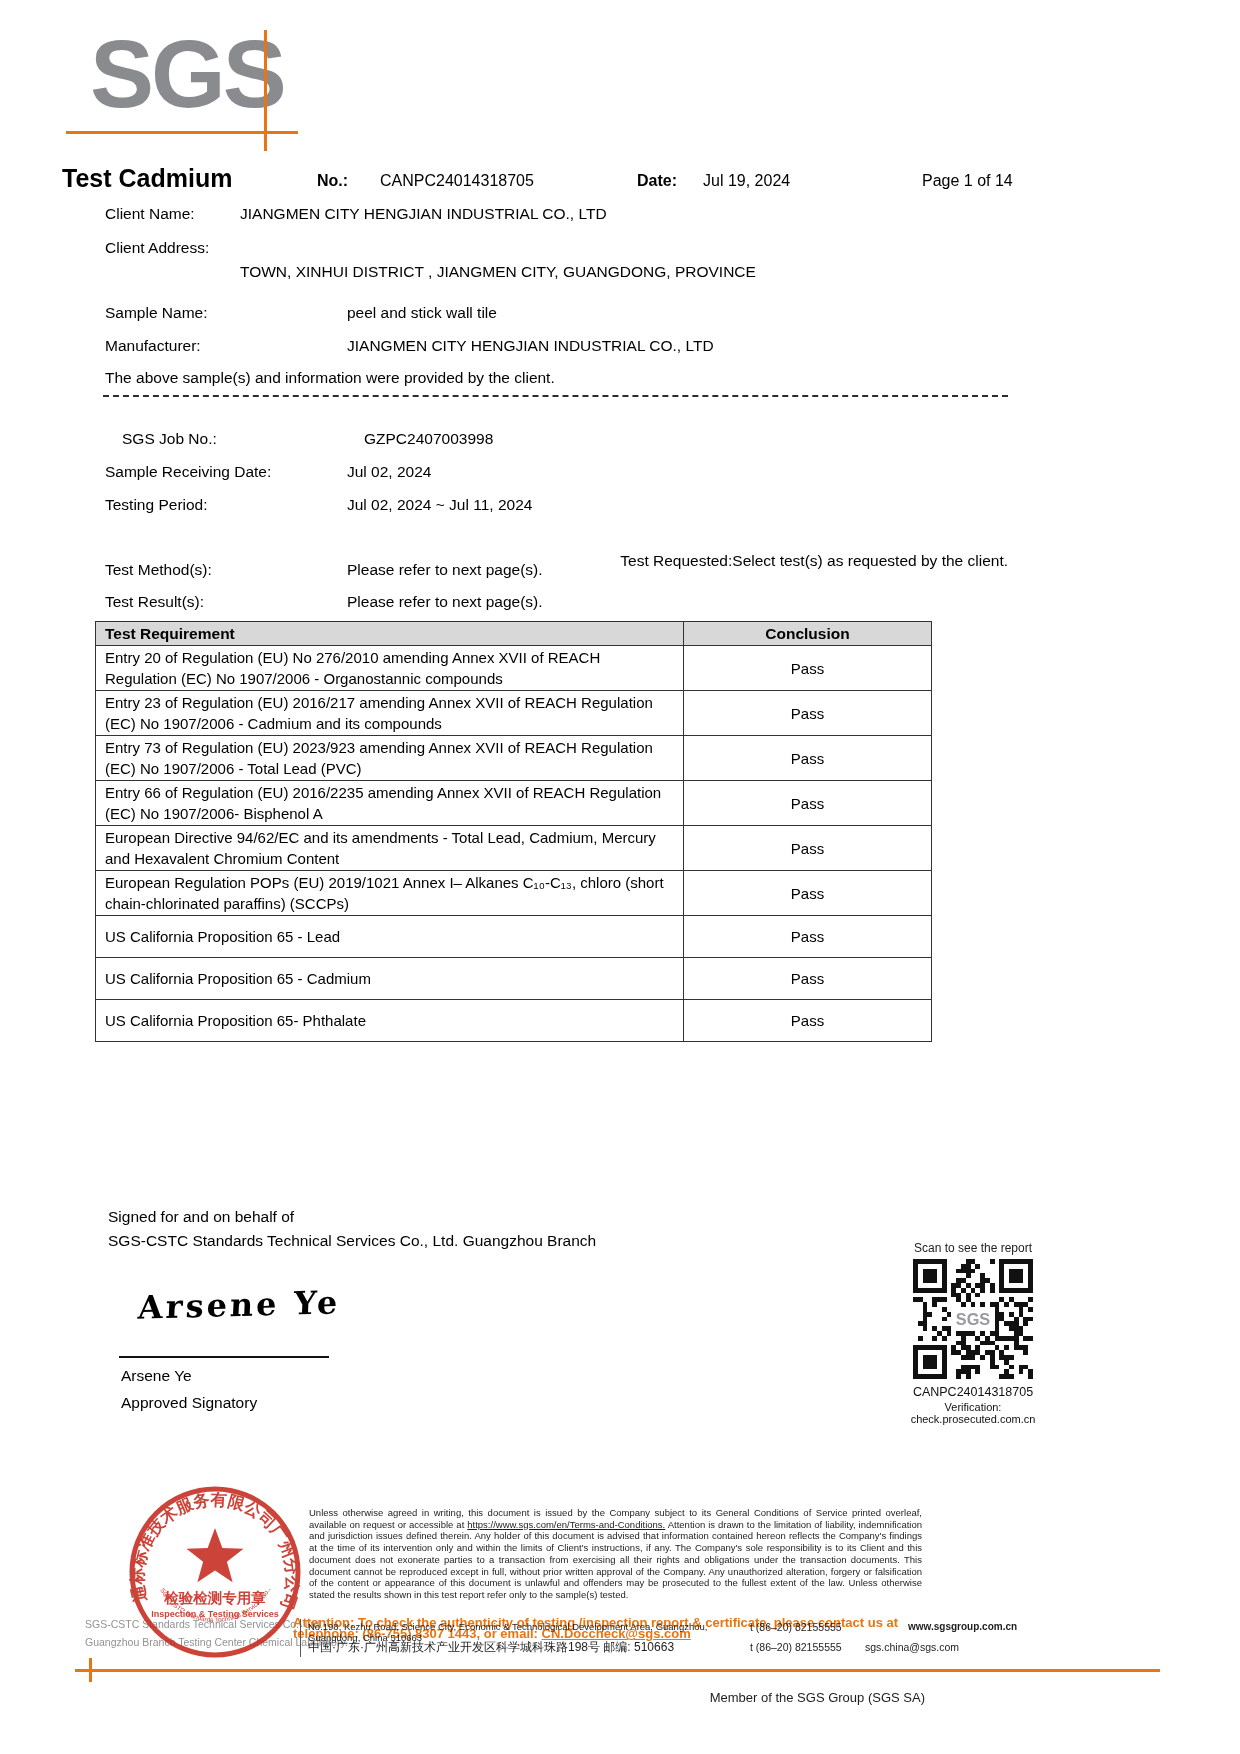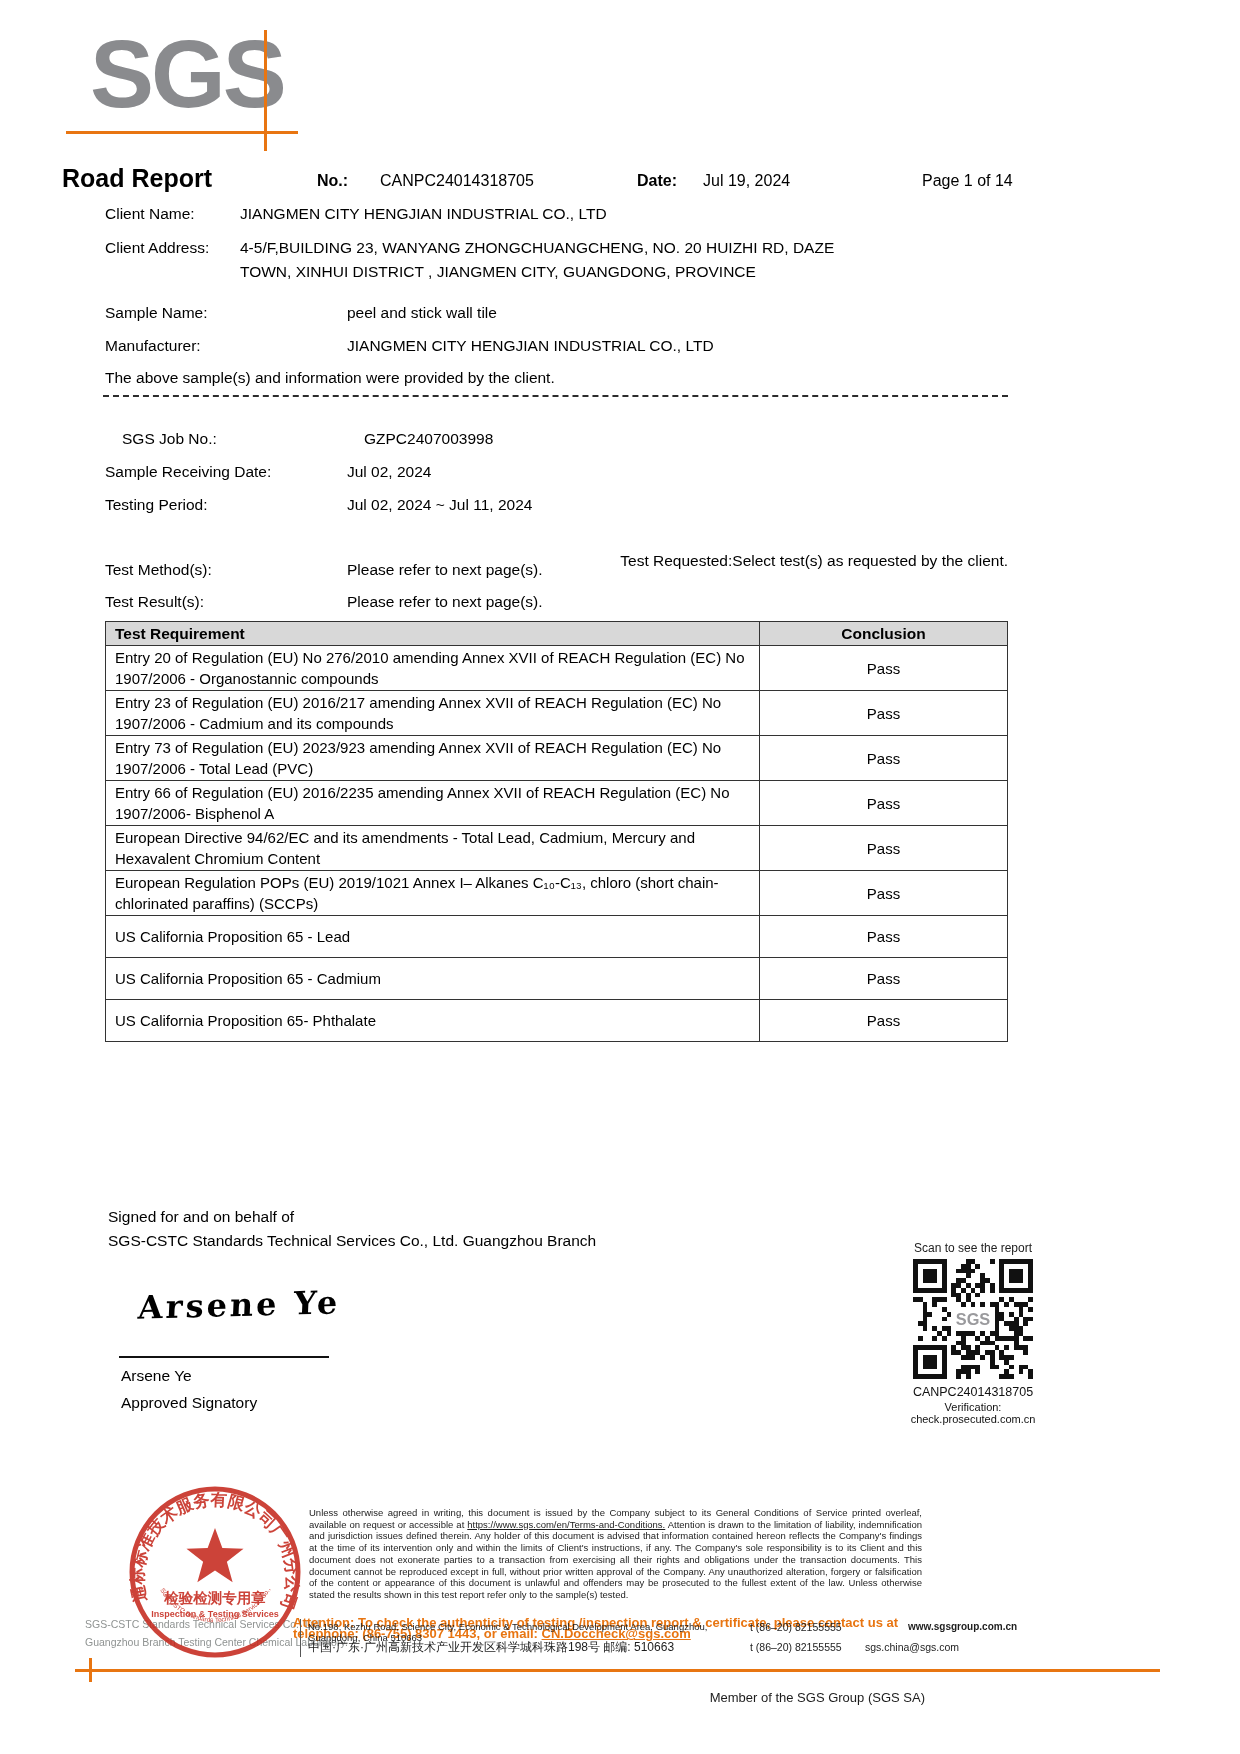--- a/index.html
+++ b/index.html
@@ -14,21 +14,21 @@
   
   .title{position:absolute;left:62px;top:164px;font-size:25px;font-weight:bold;}
   .hlabel{font-weight:bold;font-size:16px;}
   .hval{font-size:16px;}
   .body-label{font-size:15.5px;}
   .body-val{font-size:15.5px;}
   .dashes{position:absolute;left:103px;top:395px;width:905px;height:0;border-top:2px dashed #2c2c2c;}
   .det-row{position:absolute;left:105px;width:903px;font-size:15.5px;}
   .det-row .lbl{display:inline-block;width:242px;}
   
-  .req-table{position:absolute;left:105px;top:621px;width:903px;border-collapse:collapse;
+  .req-table{position:absolute;left:95px;top:621px;width:837px;border-collapse:collapse;
              table-layout:fixed;font-size:15px;border-radius:11px;}
   .req-table th,.req-table td{border:1px solid #333;}
   .req-table th{background:#d8d8d8;text-align:left;padding:1px 9px;font-size:15.5px;height:21px;}
   .req-table th.c2{width:229px;text-align:center;}
   .req-table td{padding:1px 9px;line-height:21px;vertical-align:middle;}
   .req-table td.pass{text-align:center;}
   tr.h44{height:44px;} tr.h42{height:42px;}
   
   .handwriting{position:absolute;left:138px;top:1286px;font-size:32px;font-weight:800;
                font-family:"DejaVu Serif",serif;transform:rotate(-1.5deg) skewX(-4deg);letter-spacing:3px;}
@@ -61,31 +61,30 @@
 </style>
 </head>
 <body>
 
 <div class="page">
 
   <div class="logo-text">SGS</div>
   <div class="logo-vline"></div>
   <div class="logo-hline"></div>
 
-  <div class="title">Road Report</div>
+  <div class="title">Test Cadmium</div>
   <span class="abs hlabel" style="left:317px;top:172px;">No.:</span>
   <span class="abs hval" style="left:380px;top:172px;">CANPC24014318705</span>
   <span class="abs hlabel" style="left:637px;top:172px;">Date:</span>
   <span class="abs hval" style="left:703px;top:172px;">Jul 19, 2024</span>
   <span class="abs hval" style="left:922px;top:172px;">Page 1 of 14</span>
 
   <span class="abs body-label" style="left:105px;top:205px;">Client Name:</span>
   <span class="abs body-val" style="left:240px;top:205px;">JIANGMEN CITY HENGJIAN INDUSTRIAL CO., LTD</span>
   <span class="abs body-label" style="left:105px;top:239px;">Client Address:</span>
-  <span class="abs body-val" style="left:240px;top:239px;">4-5/F,BUILDING 23, WANYANG ZHONGCHUANGCHENG, NO. 20 HUIZHI RD, DAZE</span>
   <span class="abs body-val" style="left:240px;top:263px;">TOWN, XINHUI DISTRICT , JIANGMEN CITY, GUANGDONG, PROVINCE</span>
 
   <span class="abs body-label" style="left:105px;top:304px;">Sample Name:</span>
   <span class="abs body-val" style="left:347px;top:304px;">peel and stick wall tile</span>
   <span class="abs body-label" style="left:105px;top:337px;">Manufacturer:</span>
   <span class="abs body-val" style="left:347px;top:337px;">JIANGMEN CITY HENGJIAN  INDUSTRIAL CO., LTD</span>
   <span class="abs body-val" style="left:105px;top:369px;">The above sample(s) and information were provided by the client.</span>
 
   <div class="dashes"></div>
 

